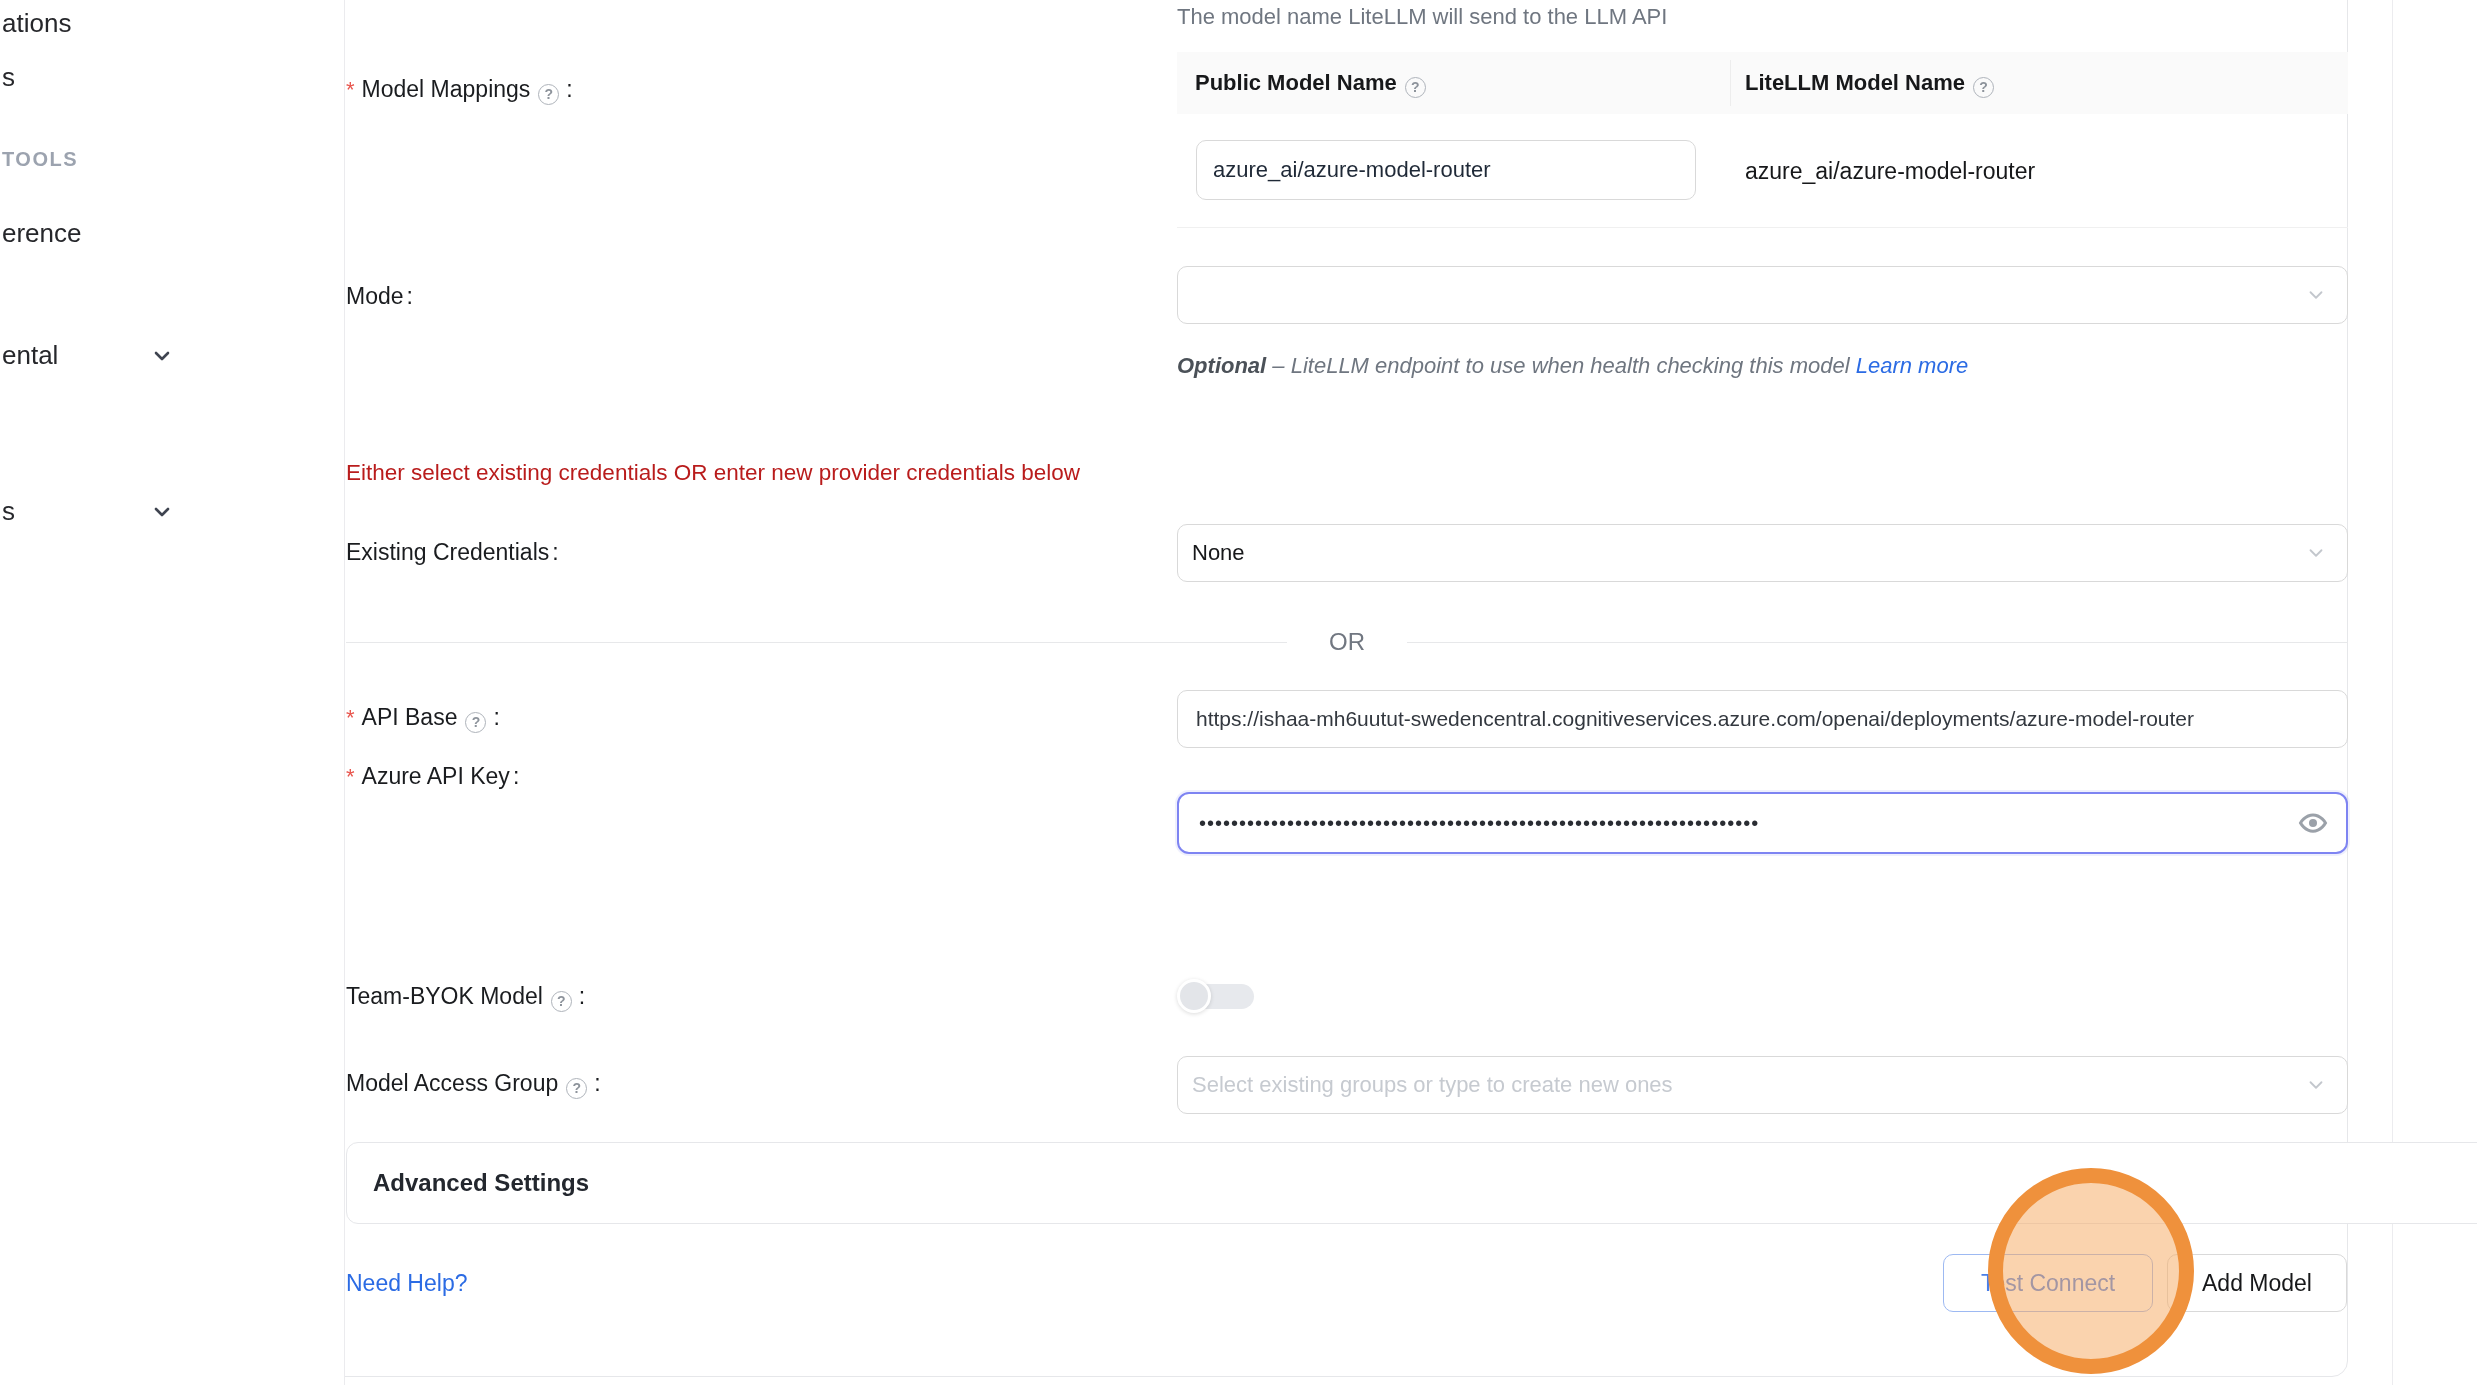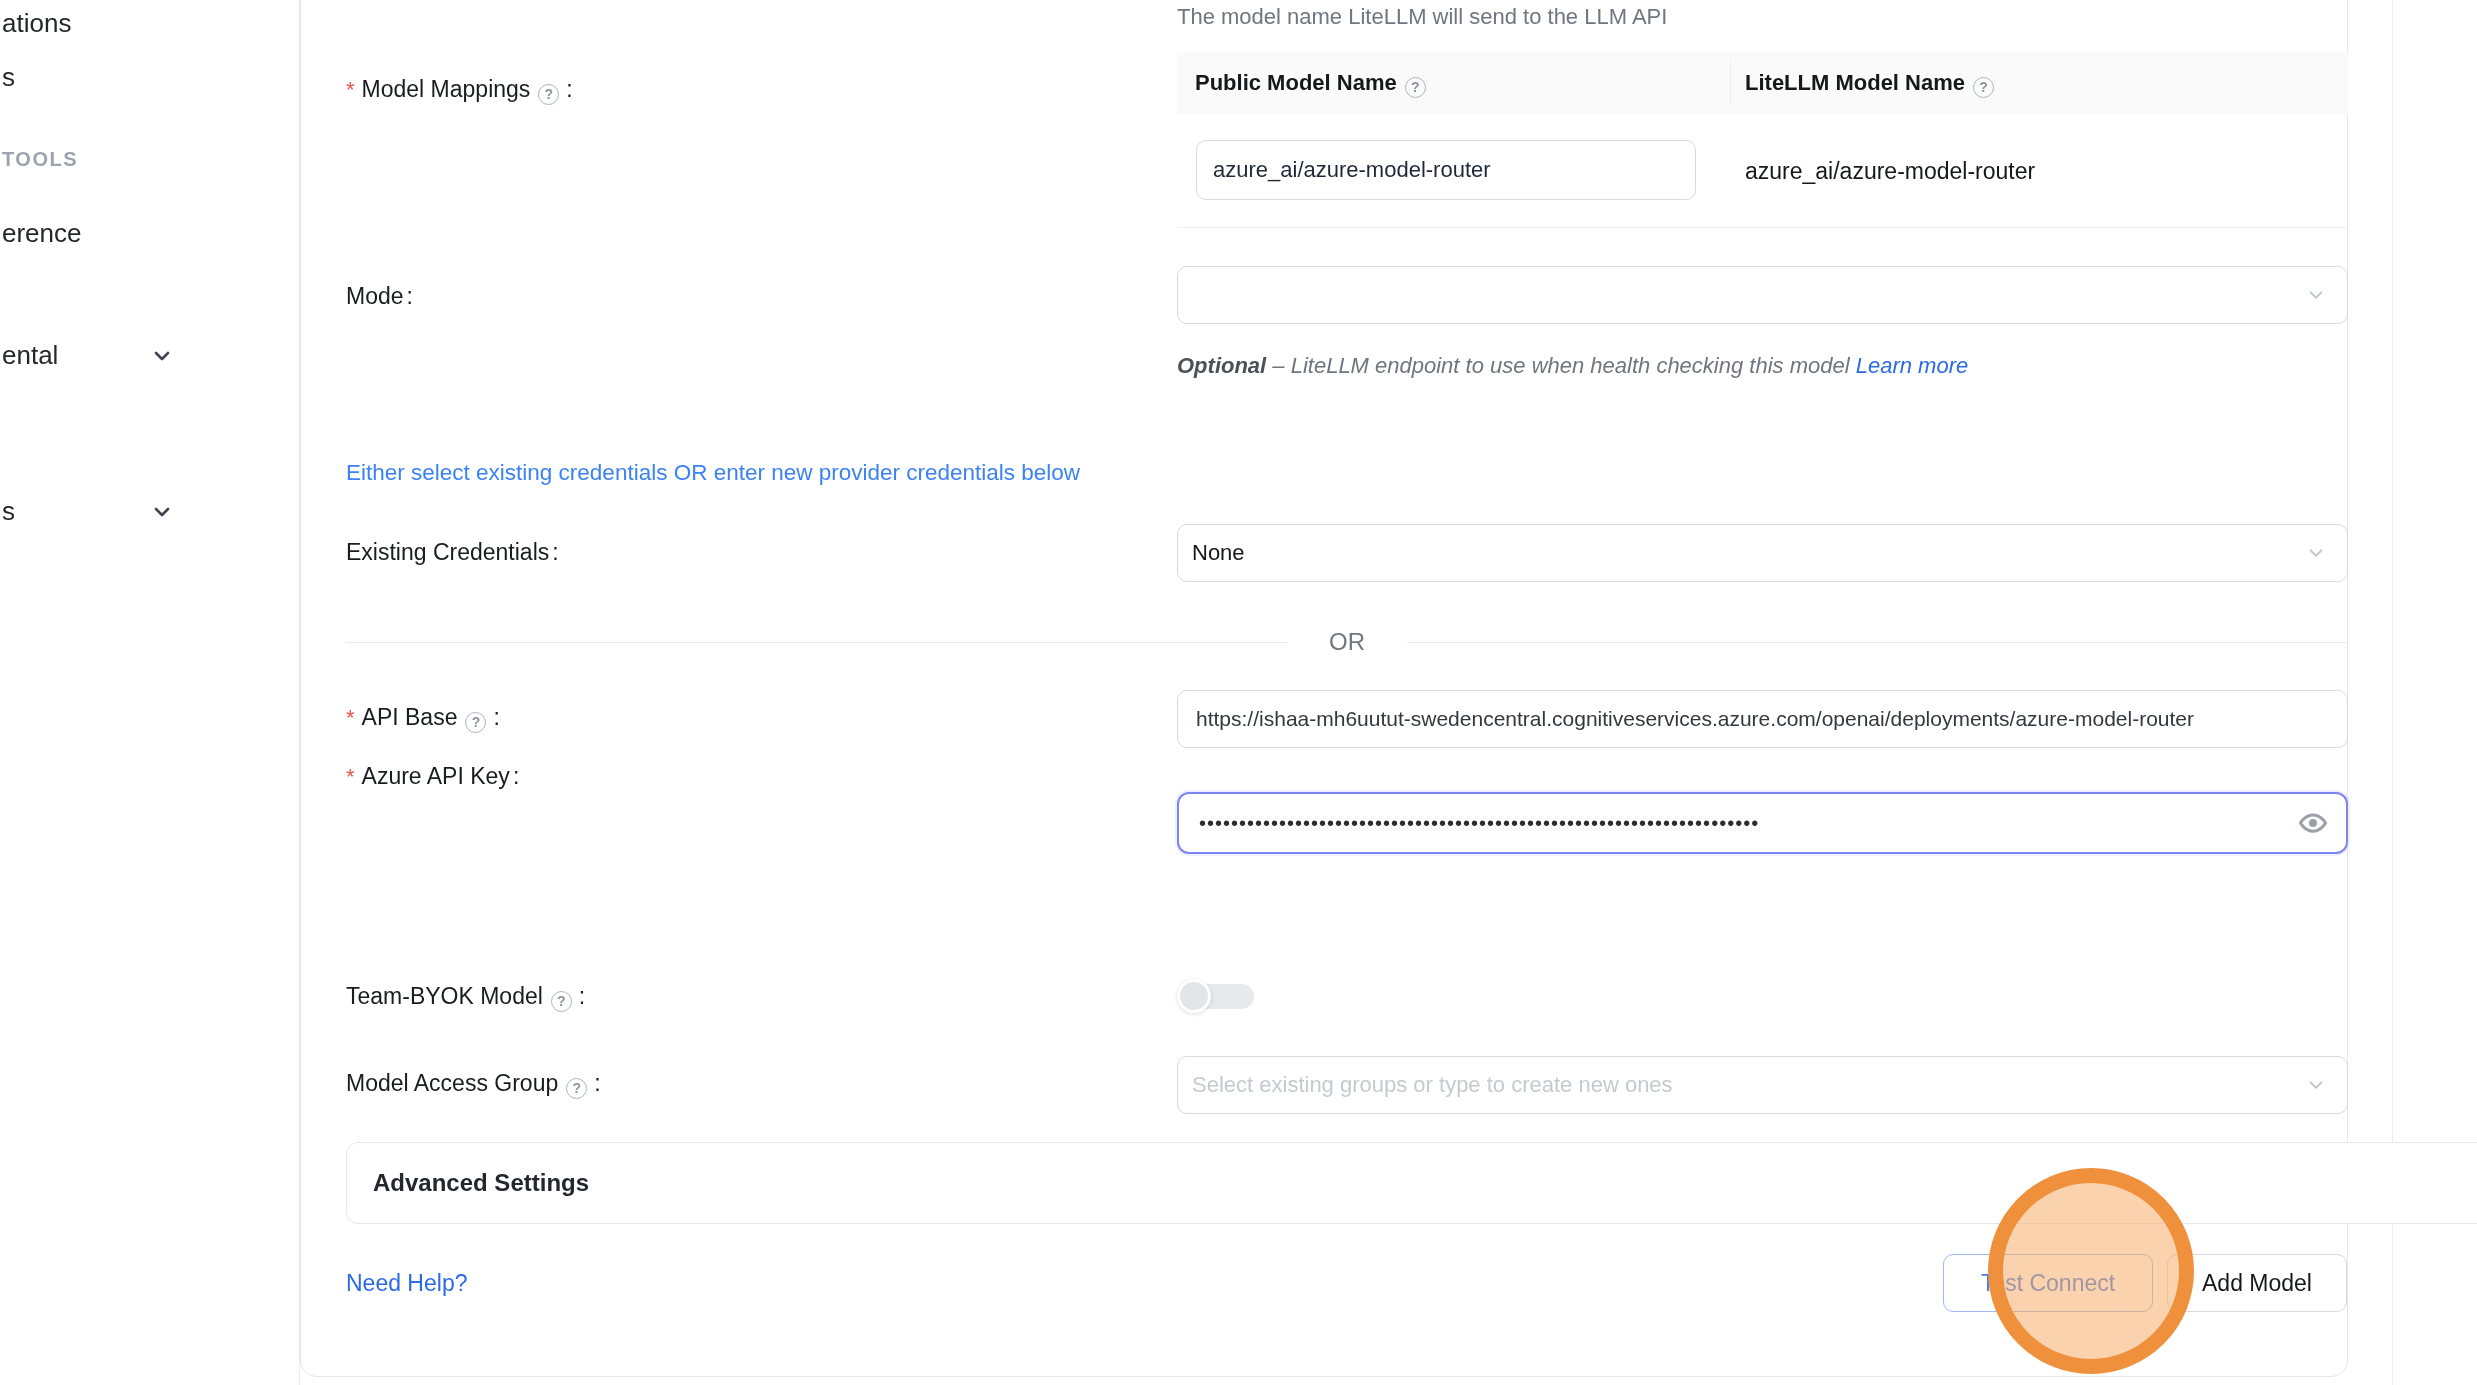--- a/index.html
+++ b/index.html
@@ -1,20 +1,20 @@
 <!DOCTYPE html>
 <html><head>
 <meta charset="utf-8">
 <style>
   * { margin:0; padding:0; box-sizing:border-box; }
   html,body { width:2477px; height:1385px; overflow:hidden; background:#ffffff;
     font-family:"Liberation Sans", sans-serif; color:#1a1c1f; }
 
   
-  .sidebar { position:absolute; left:0; top:0; width:300px; height:1385px;
+  .sidebar { position:absolute; left:0; top:0; width:345px; height:1385px;
     background:#fff; border-right:1px solid #ebebee; z-index:5;text-decoration:underline; }
   .side-item { position:absolute; left:2px; font-size:26px; color:#26272b; white-space:nowrap; }
   .side-section { position:absolute; left:2px; font-size:20px; font-weight:600;
     letter-spacing:1.5px; color:#9ca3af; white-space:nowrap; }
   .side-chevron { position:absolute; left:150px; width:24px; height:24px; color:#3f4450; }
 
   
   .card { position:absolute; left:300px; top:-24px; width:2048px; height:1401px;
     background:#fff; border:1px solid #e6e7ea; border-radius:16px; z-index:1; }
   .right-edge-line { position:absolute; left:2392px; top:0; width:1px; height:1385px;
@@ -55,21 +55,21 @@
 
   .text-input { position:absolute; left:1177px; width:1171px; height:58px;
     border:1px solid #d9d9d9; border-radius:10px; font-size:21px; padding:0 18px;
     color:#33383f; font-family:"Liberation Sans", sans-serif; background:#fff; outline:none; }
 
   .mode-help { position:absolute; left:1177px; top:346px; width:820px; font-size:22px;
     color:#6f7680; line-height:40px;font-style:italic; }
   .mode-help b { color:#4b5158; }
   .link { color:#2b6be4; cursor:pointer; text-decoration:none; }
 
-  .cred-note { position:absolute; left:346px; top:460px; font-size:22.5px; color:#3b82f6; }
+  .cred-note { position:absolute; left:346px; top:460px; font-size:22.5px; color:#b91c1c; }
 
   .divider { position:absolute; left:346px; width:2002px; display:flex; align-items:center; }
   .divider .line { flex:1; height:1px; background:#e7e8ea; }
   .divider .txt { margin:0 42px; white-space:nowrap; }
   .or-txt { font-size:24px; color:#717781; }
   .sec-txt { font-size:24px; color:#5d646e; }
 
   
   .pwd-box { position:absolute; left:1177px; top:792px; width:1171px; height:62px;
     border:2px solid #7e84f2; border-radius:12px; background:#fff;

